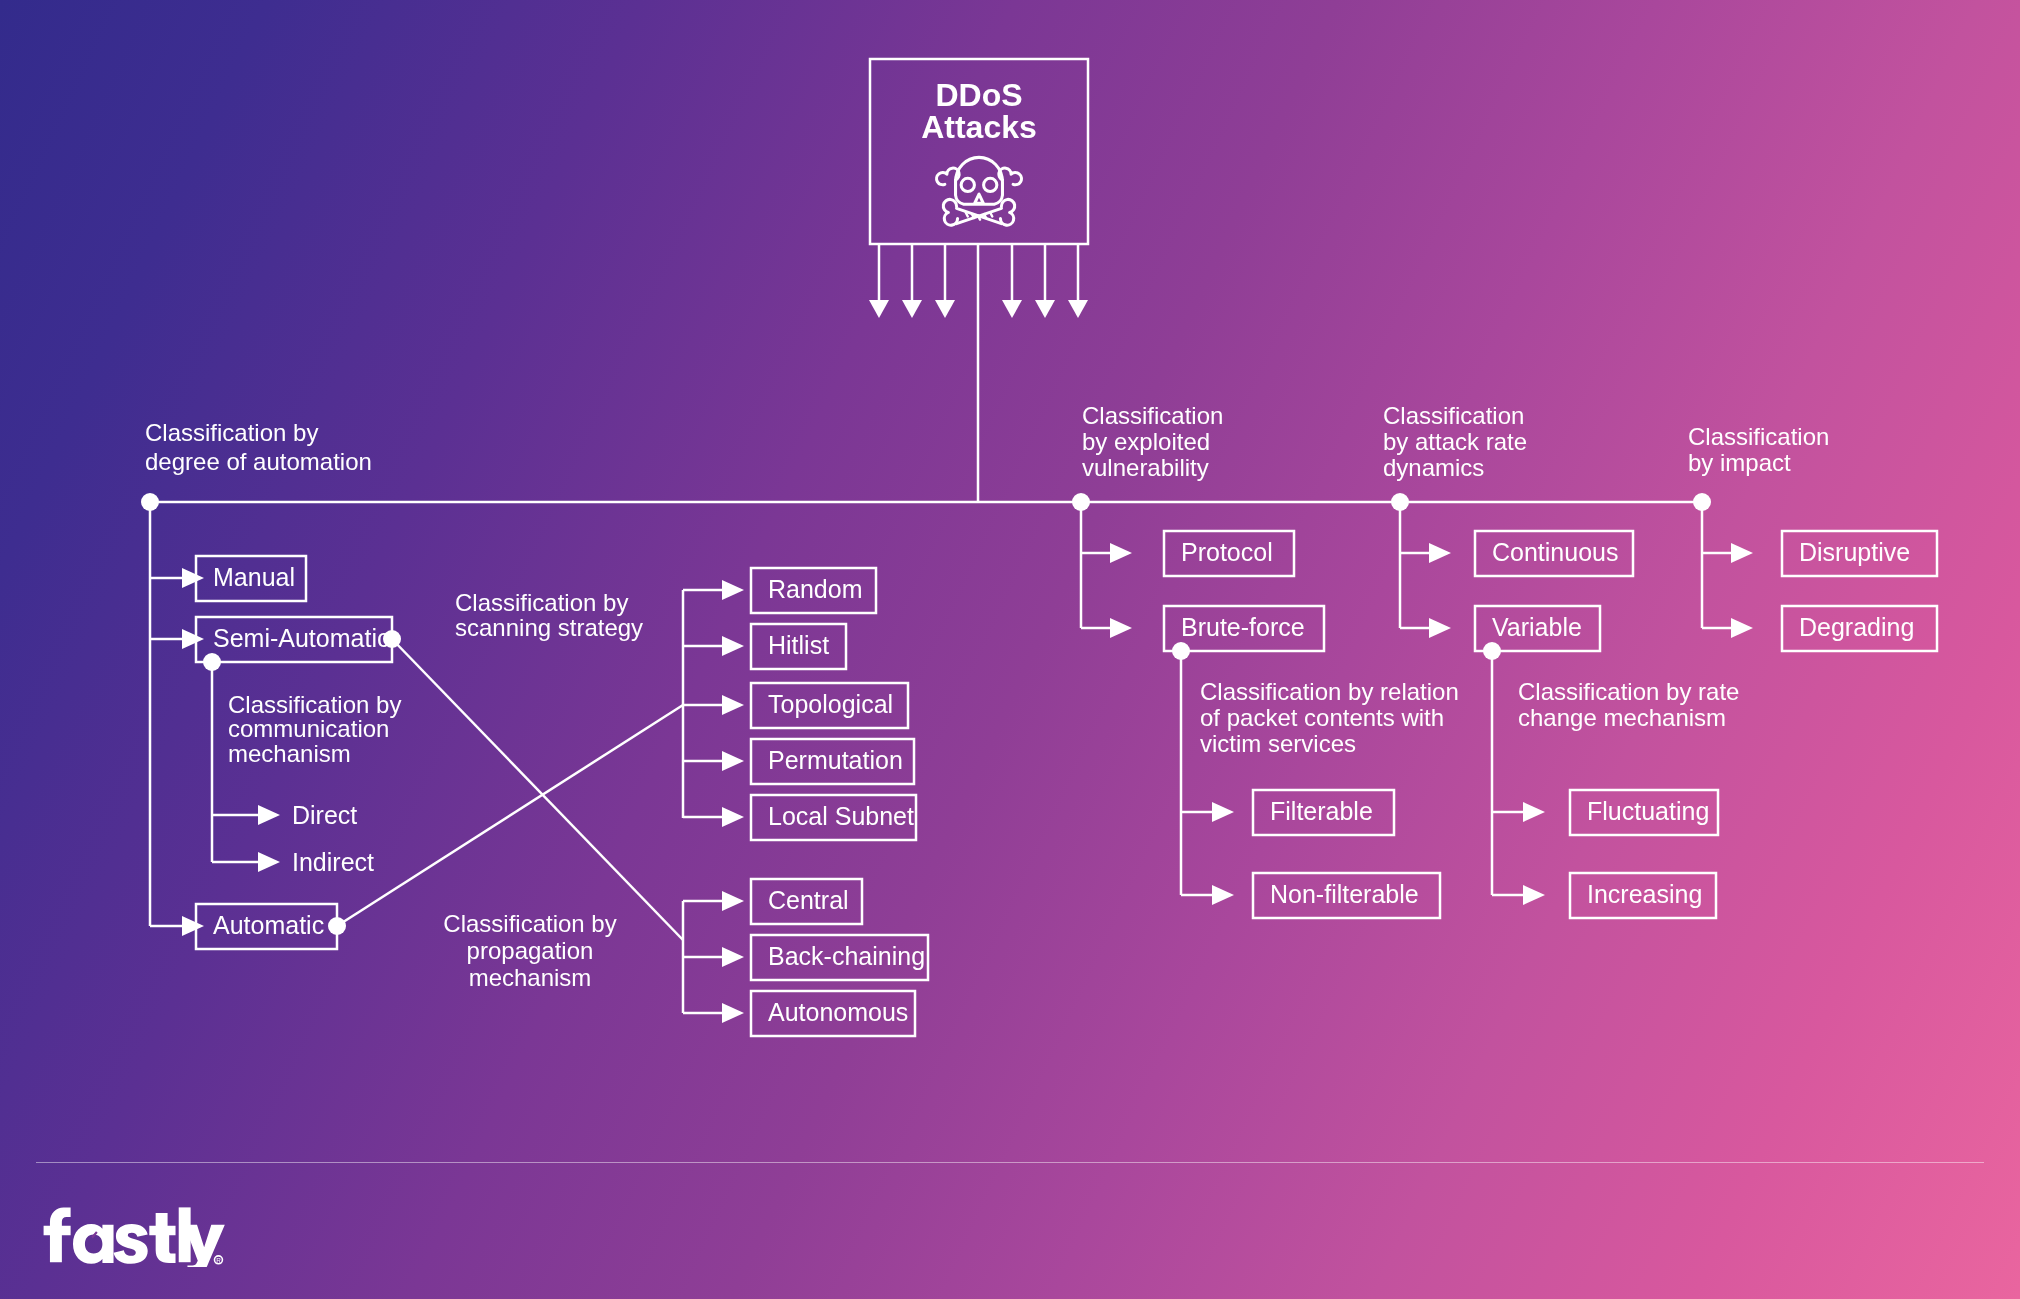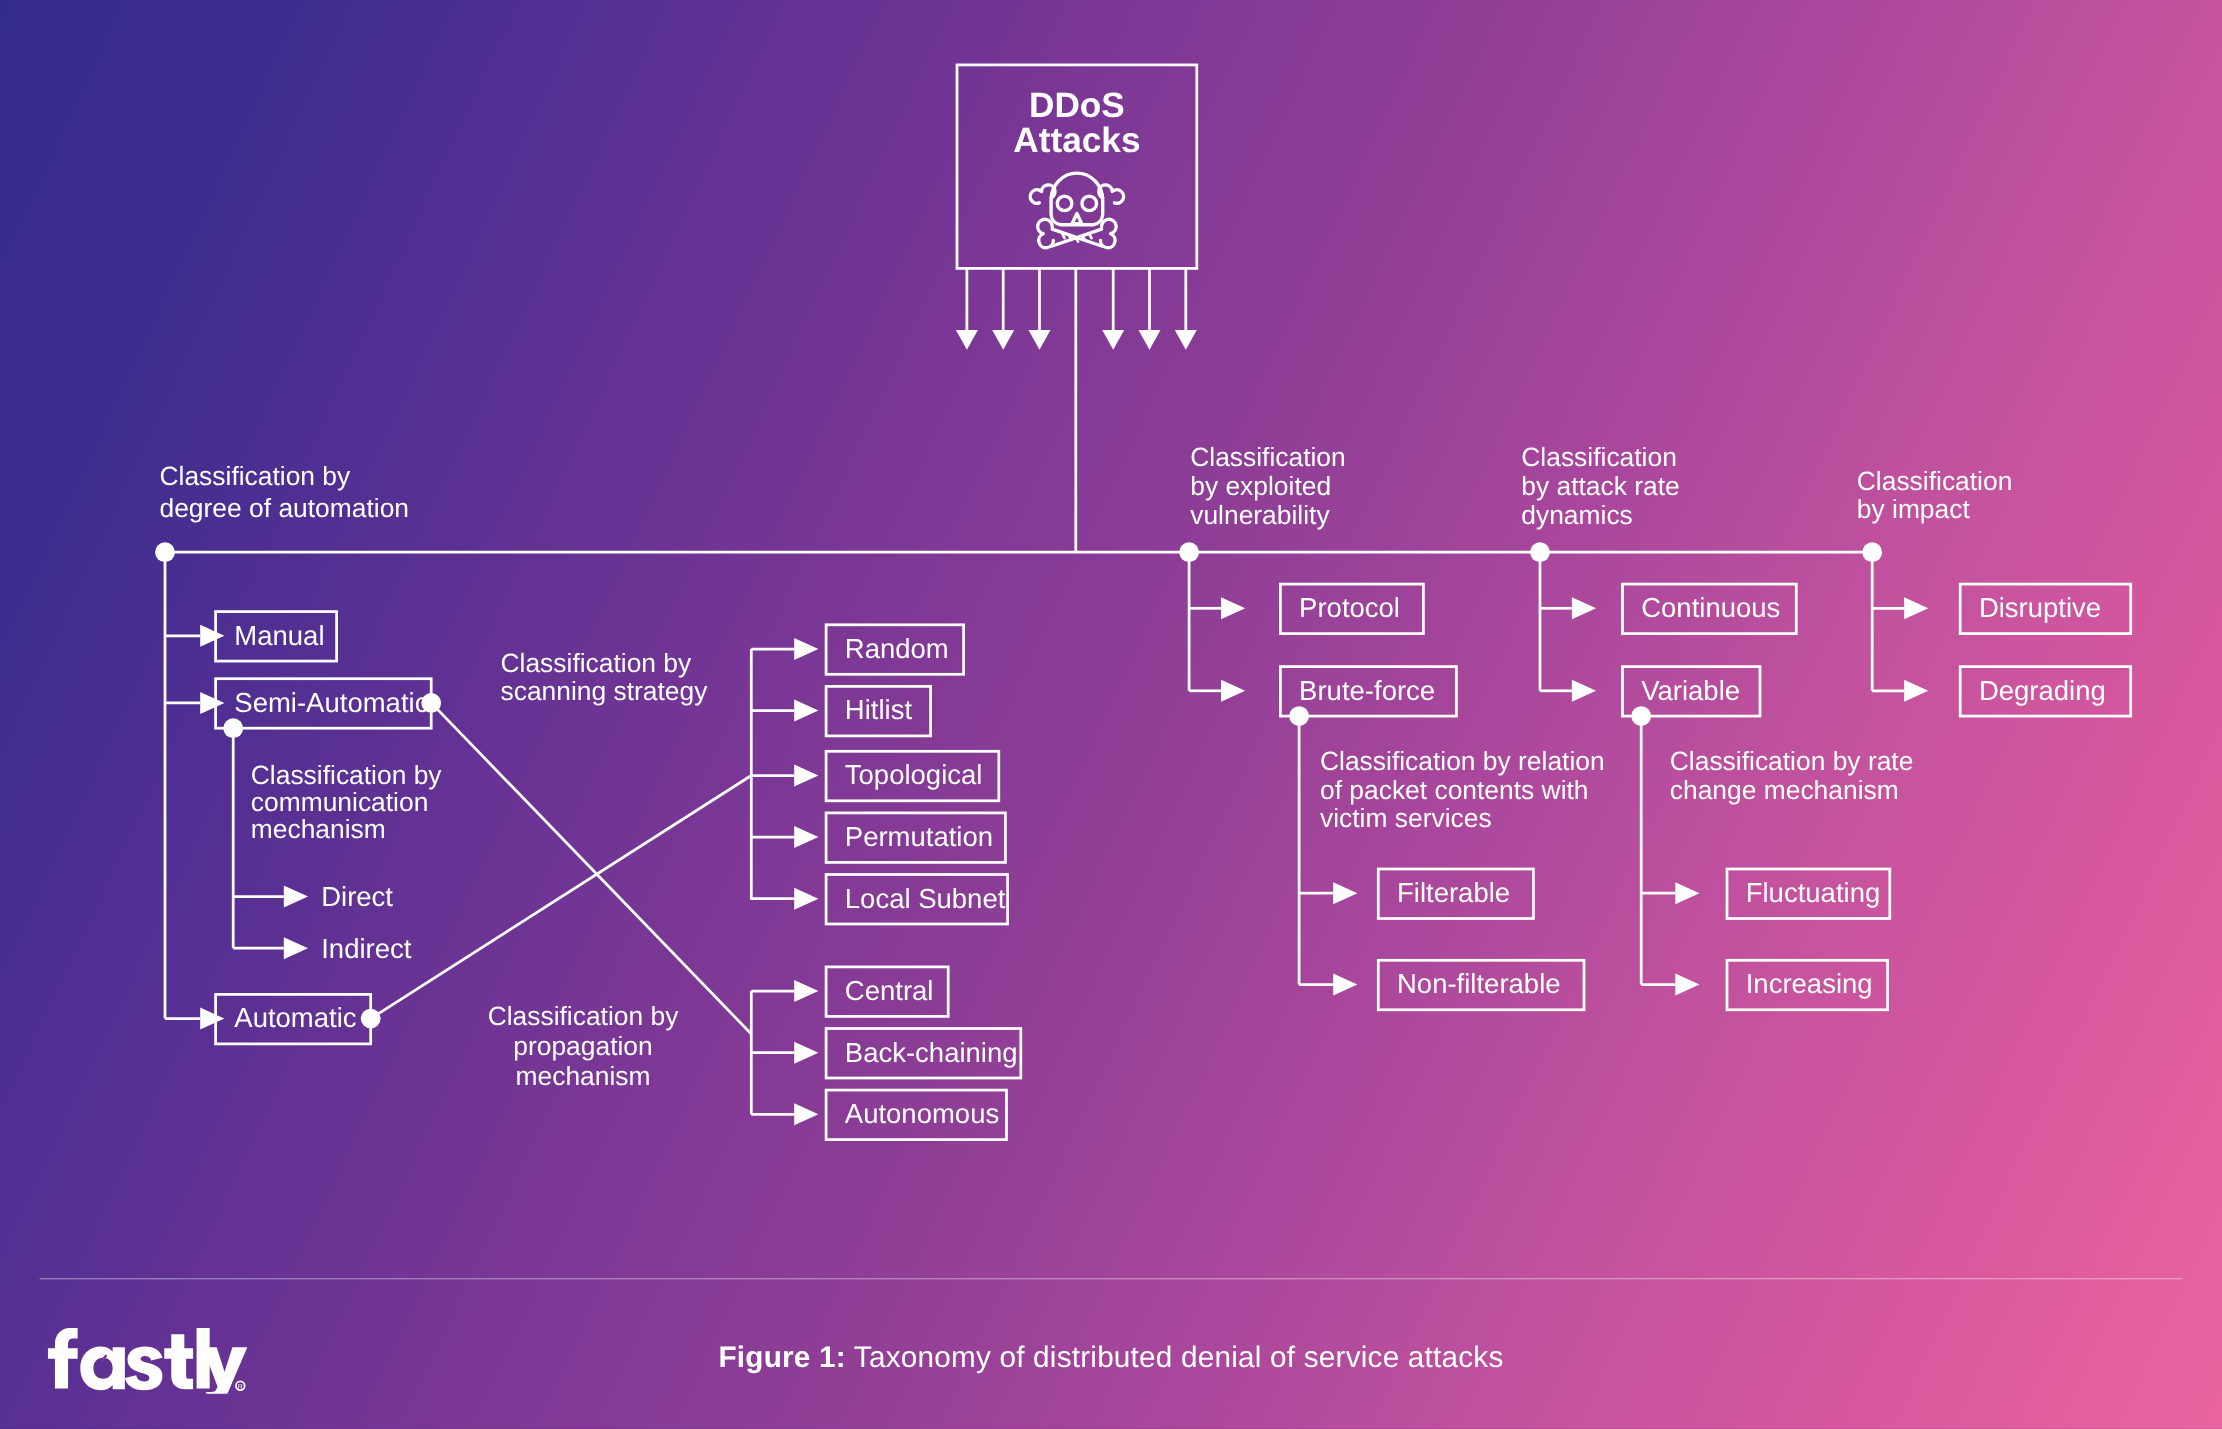--- a/index.html
+++ b/index.html
@@ -403,17 +403,14 @@
       <path d="M158 26 V10 h-15 v16 h-8 v12 h8 v19 c0 11 6 16 17 16 h8 V61 h-5 c-3 0-3-2-3-5 V38 h8 V26 z"></path>
       <path d="M172 3 h15 v69 h-15 z"></path>
       <path d="M213 25 l-9 28 l-9-28 h-16 l17 45 l-1 2 c-1 3-3 4-6 4 h-6 v12 h8 c9 0 14-4 18-14 L230 25 z"></path>
       <circle cx="62" cy="49" r="9" fill="none" stroke="#ffffff" stroke-width="0"></circle>
       <path d="M62 40 l6 -7 l2 2 l-6 7 z" fill="#7b3795"></path>
       <circle cx="222" cy="69" r="5" fill="none" stroke="#ffffff" stroke-width="2"></circle>
       <text x="222" y="73" font-size="8" text-anchor="middle" fill="#ffffff" font-family="'Liberation Sans', sans-serif">R</text>
     </g>
   </svg>
 
-  <div class="footer-caption">
-    <b>Figure 1:</b><span> Taxonomy of distributed denial of service attacks</span>
-  </div>
 
 </div>
 
 </body></html>

